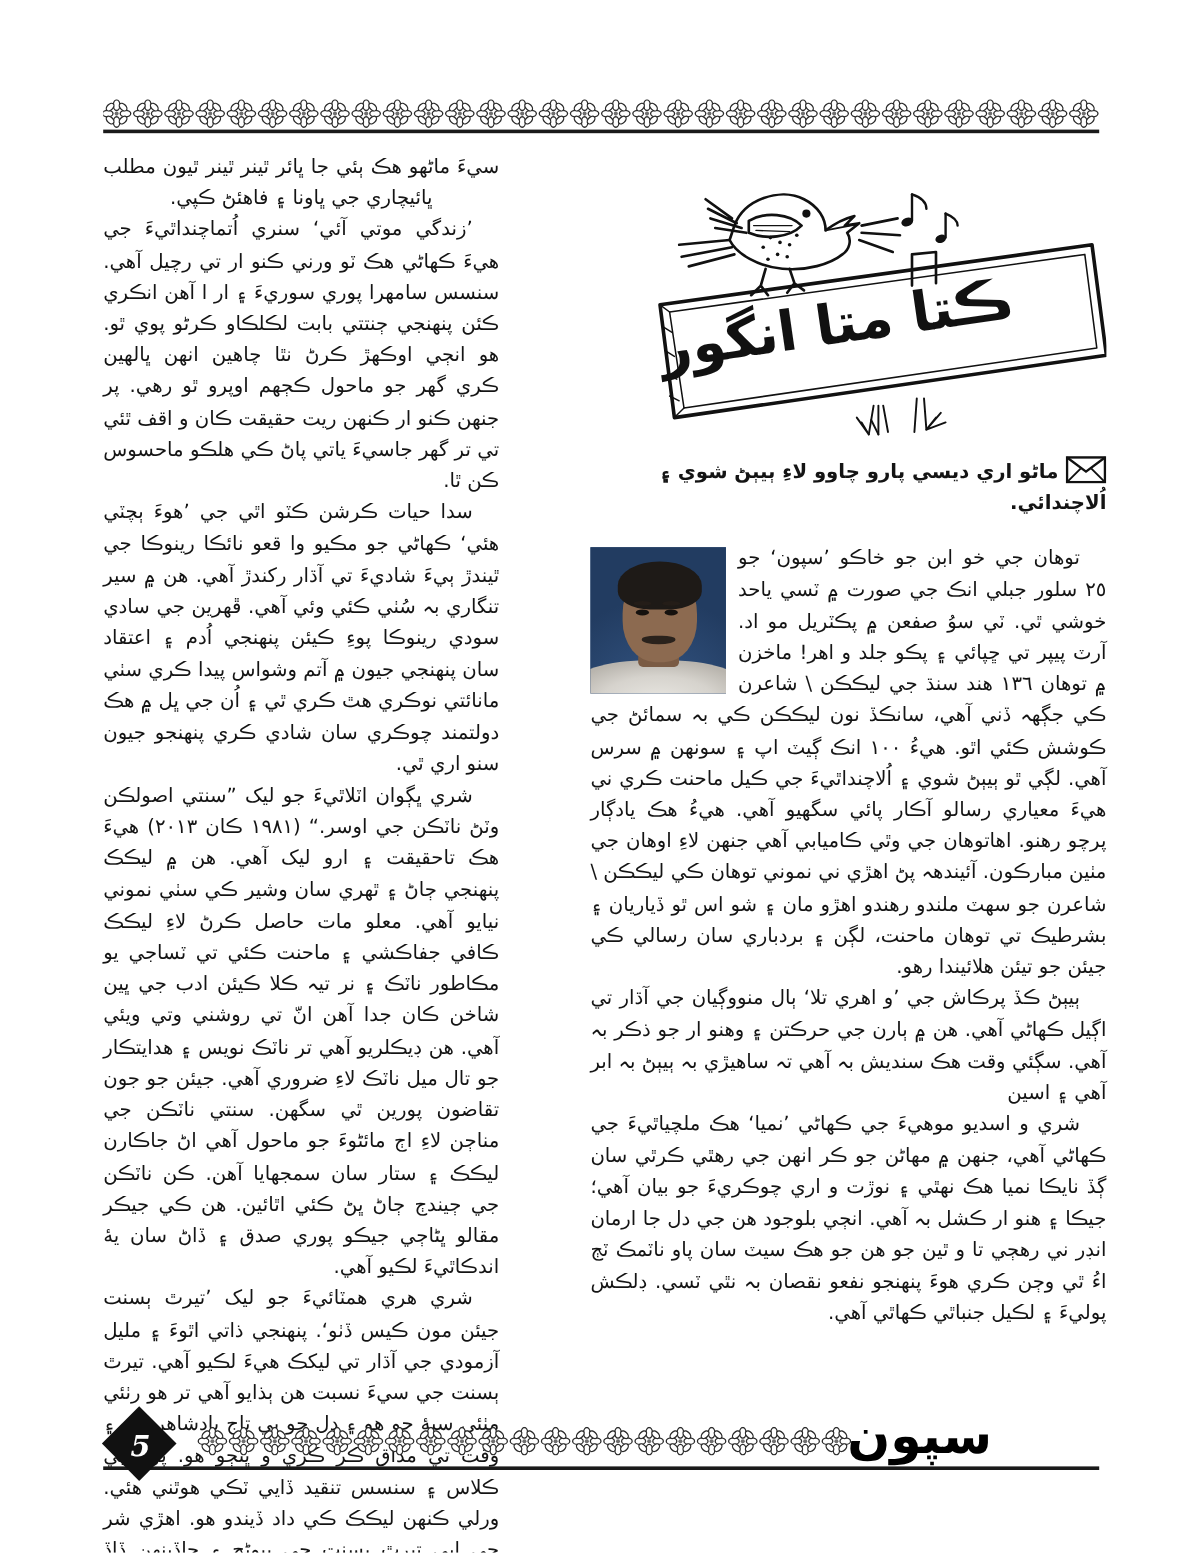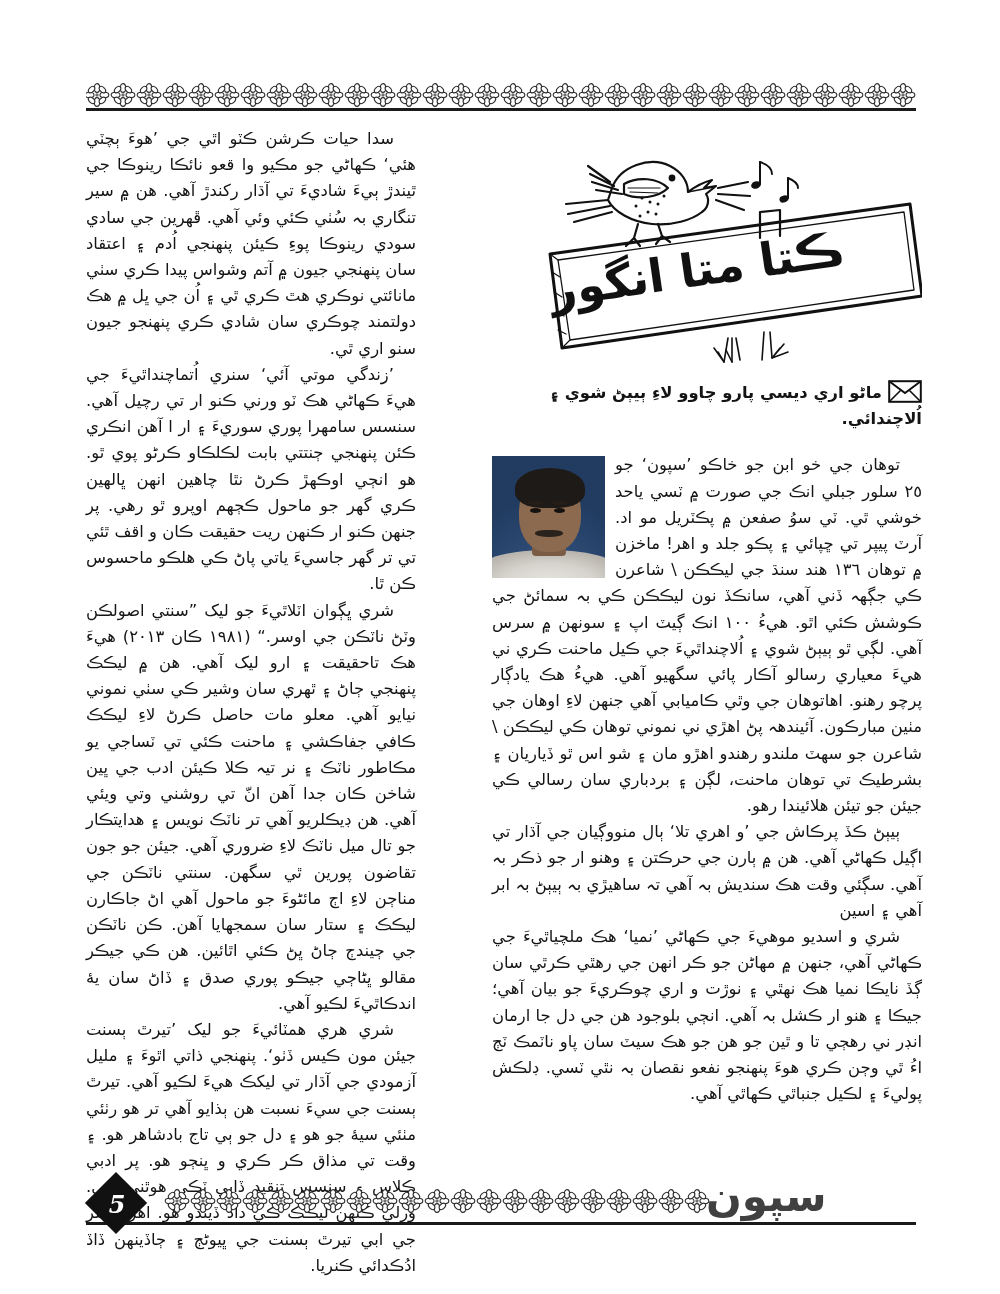--- a/index.html
+++ b/index.html
@@ -266,21 +266,21 @@
     position: absolute;
     top: 1172px;
     left: 706px;
     width: 210px;
     text-align: left;
     direction: rtl;
     font-family: "DejaVu Sans", "Liberation Sans", sans-serif;
     font-weight: 700;
     font-size: 42px;
     line-height: 50px;
-    color: #404040;
+    color: #000000;
     letter-spacing: 0px;
   }
 </style>
 </head>
 <body>
 
 <div class="page">
 
   <div class="ornament-band header-band">
       <span class="rosette">
@@ -826,22 +826,23 @@
           <path d="M280 232 L292 218 M280 232 L288 222 M280 232 L296 226"></path>
         </g>
       </g>
     </svg>
     <div class="board-title">
       <div class="board-title-text">ڪتا متا انگور</div>
     </div>
   </div>
 
   <div class="col col-left">
+    <p class="no-indent center-last">سيءَ ماڻهو هڪ ٻئي جا ڀائر ٿينر ٿينر ٿيون مطلب ڀائيچاري جي ڀاونا ۽ فاهئڻ ڪپي.</p>
+    <p>’زندگي موتي آئي‘ سنري اُتماچنداٿيءَ جي هيءَ ڪهاڻي هڪ ٽو ورني ڪنو ار تي رچيل آهي. سنسس سامهرا پوري سوريءَ ۽ ار ا آهن انڪري ڪئن پنهنجي ڄنتتي بابت لڪلڪاو ڪرڻو پوي ٿو. هو انڄي اوڪهڙ ڪرڻ نٿا چاهين انهن ڀالهين ڪري گهر جو ماحول ڪڄهم اوپرو ٿو رهي. پر جنهن ڪنو ار ڪنهن ريت حقيقت ڪان و اقف ٿئي تي تر گهر جاسيءَ ياتي پاڻ ڪي هلڪو ماحسوس ڪن ٿا.</p>
     <p>سدا حيات ڪرشن ڪٽو اٿي جي ’هوءَ ٻچٽي هئي‘ ڪهاڻي جو مڪيو وا قعو نائڪا رينوڪا جي ٿيندڙ ٻيءَ شاديءَ تي آڌار رکندڙ آهي. هن ۾ سير تنگاري بہ سُٺي ڪئي وئي آهي. ڦهرين جي سادي سودي رينوڪا پوءِ ڪيئن پنهنجي اُدم ۽ اعتقاد سان پنهنجي جيون ۾ آتم وشواس پيدا ڪري سٺي مانائتي نوڪري هٿ ڪري ٿي ۽ اُن جي ڀل ۾ هڪ دولتمند چوڪري سان شادي ڪري پنهنجو جيون سنو اري ٿي.</p>
-    <p>’زندگي موتي آئي‘ سنري اُتماچنداٿيءَ جي هيءَ ڪهاڻي هڪ ٽو ورني ڪنو ار تي رچيل آهي. سنسس سامهرا پوري سوريءَ ۽ ار ا آهن انڪري ڪئن پنهنجي ڄنتتي بابت لڪلڪاو ڪرڻو پوي ٿو. هو انڄي اوڪهڙ ڪرڻ نٿا چاهين انهن ڀالهين ڪري گهر جو ماحول ڪڄهم اوپرو ٿو رهي. پر جنهن ڪنو ار ڪنهن ريت حقيقت ڪان و اقف ٿئي تي تر گهر جاسيءَ ياتي پاڻ ڪي هلڪو ماحسوس ڪن ٿا.</p>
     <p>شري ڀڳوان اٽلاٿيءَ جو ليک ”سنتي اصولڪن وٽڻ ناٽڪن جي اوسر.“ (١٩٨١ ڪان ٢٠١٣) هيءَ هڪ تاحقيقت ۽ ارو ليک آهي. هن ۾ ليڪڪ پنهنجي ڄاڻ ۽ ٿهري سان وشير ڪي سٺي نموني نيايو آهي. معلو مات حاصل ڪرڻ لاءِ ليڪڪ ڪافي جفاڪشي ۽ ماحنت ڪئي تي ٽساجي يو مڪاطور ناٽڪ ۽ نر تيہ ڪلا ڪيئن ادب جي ڀين شاخن ڪان جدا آهن انّ تي روشني وتي ويئي آهي. هن ڊيڪلريو آهي تر ناٽڪ نويس ۽ هدايتڪار جو تال ميل ناٽڪ لاءِ ضروري آهي. جيئن جو جون تقاضون پورين ٿي سگهن. سنتي ناٽڪن جي مناڄن لاءِ اڄ مائڻوءَ جو ماحول آهي اڻ جاڪارن ليڪڪ ۽ ستار سان سمجهايا آهن. ڪن ناٽڪن جي ڄيندڄ ڄاڻ ڀڻ ڪئي اٿائين. هن ڪي جيڪر مقالو ڀڻاڄي جيڪو پوري صدق ۽ ڏاڻ سان يۀ اندڪاٿيءَ لڪيو آهي.</p>
     <p>شري هري همٽائيءَ جو ليک ’تيرٿ ٻسنت جيئن مون ڪيس ڏٺو‘. پنهنجي ذاتي اٿوءَ ۽ مليل آزمودي جي آڌار تي ليکڪ هيءَ لڪيو آهي. تيرٿ ٻسنت جي سيءَ نسبت هن ٻذايو آهي تر هو رٺئي مٺئي سيۀ جو هو ۽ دل جو ٻي تاج بادشاهر هو. ۽ وقت تي مذاق ڪر ڪري و ڀنڄو هو. پر ادبي ڪلاس ۽ سنسس تنقيد ڏايي ٽڪي هوٿني هئي. ورلي ڪنهن ليڪڪ ڪي داد ڏيندو هو. اهڙي شر جي ابي تيرٿ ٻسنت جي ڀيوڻڄ ۽ ڄاڏينهن ڏاڏ ادُڪدائي ڪنريا.</p>
 
   </div>
 
   <div class="col col-right">
 
     <div class="letter-intro">
       <span class="envelope-icon">
         <svg viewBox="0 0 34 23" xmlns="http://www.w3.org/2000/svg">

